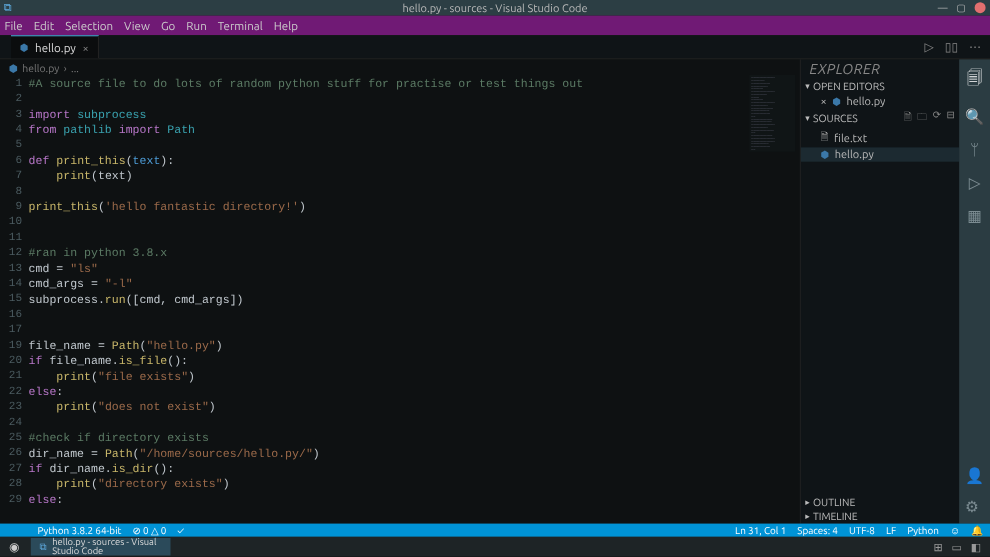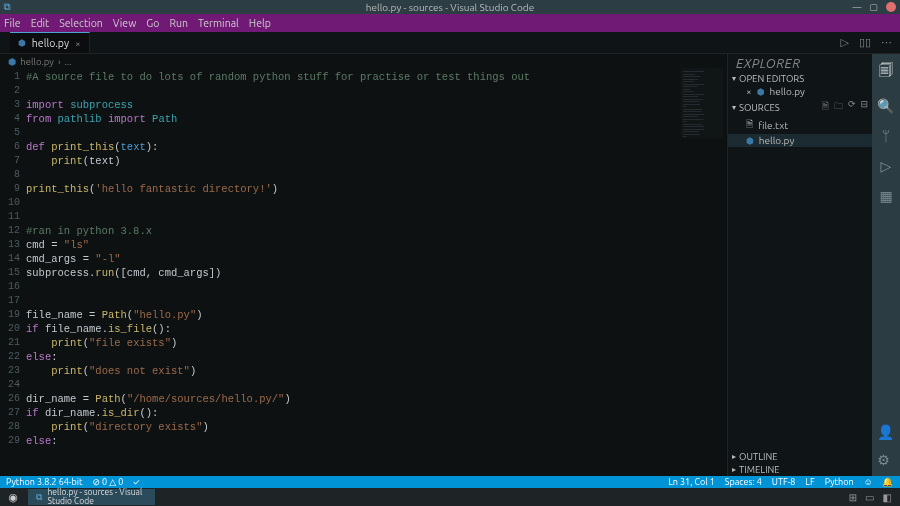--- a/index.html
+++ b/index.html
@@ -116,20 +116,21 @@
           <div class="line"><span class="ln">14</span><span class="lc"><span class="c-id">cmd_args </span><span class="c-op">=</span><span class="c-id"> </span><span class="c-str">"-l"</span></span></div>
           <div class="line"><span class="ln">15</span><span class="lc"><span class="c-id">subprocess</span><span class="c-op">.</span><span class="c-fn">run</span><span class="c-op">([</span><span class="c-id">cmd</span><span class="c-op">, </span><span class="c-id">cmd_args</span><span class="c-op">])</span></span></div>
           <div class="line"><span class="ln">16</span><span class="lc"></span></div>
           <div class="line"><span class="ln">17</span><span class="lc"></span></div>
           <div class="line"><span class="ln">19</span><span class="lc"><span class="c-id">file_name </span><span class="c-op">=</span><span class="c-id"> </span><span class="c-fn">Path</span><span class="c-op">(</span><span class="c-str">"hello.py"</span><span class="c-op">)</span></span></div>
           <div class="line"><span class="ln">20</span><span class="lc"><span class="c-key">if</span><span class="c-id"> file_name</span><span class="c-op">.</span><span class="c-fn">is_file</span><span class="c-op">():</span></span></div>
           <div class="line"><span class="ln">21</span><span class="lc"><span class="c-id">    </span><span class="c-fn">print</span><span class="c-op">(</span><span class="c-str">"file exists"</span><span class="c-op">)</span></span></div>
           <div class="line"><span class="ln">22</span><span class="lc"><span class="c-key">else</span><span class="c-op">:</span></span></div>
           <div class="line"><span class="ln">23</span><span class="lc"><span class="c-id">    </span><span class="c-fn">print</span><span class="c-op">(</span><span class="c-str">"does not exist"</span><span class="c-op">)</span></span></div>
           <div class="line"><span class="ln">24</span><span class="lc"></span></div>
+          <div class="line"><span class="ln">25</span><span class="lc"><span class="c-com">#check if directory exists</span></span></div>
           <div class="line"><span class="ln">26</span><span class="lc"><span class="c-id">dir_name </span><span class="c-op">=</span><span class="c-id"> </span><span class="c-fn">Path</span><span class="c-op">(</span><span class="c-str">"/home/sources/hello.py/"</span><span class="c-op">)</span></span></div>
           <div class="line"><span class="ln">27</span><span class="lc"><span class="c-key">if</span><span class="c-id"> dir_name</span><span class="c-op">.</span><span class="c-fn">is_dir</span><span class="c-op">():</span></span></div>
           <div class="line"><span class="ln">28</span><span class="lc"><span class="c-id">    </span><span class="c-fn">print</span><span class="c-op">(</span><span class="c-str">"directory exists"</span><span class="c-op">)</span></span></div>
           <div class="line"><span class="ln">29</span><span class="lc"><span class="c-key">else</span><span class="c-op">:</span></span></div>
         </div>
     </div>
     <div class="minimap" id="minimap">
         <div>▪▪▪▪▪▪▪▪▪▪▪▪▪▪▪▪▪▪▪▪▪▪▪▪▪▪▪▪▪▪</div>
         <div></div>
         <div>▪▪▪▪▪▪▪▪▪▪▪▪▪▪▪▪▪</div>
@@ -222,21 +223,21 @@
     <span class="aicon">▷</span>
     <span class="aicon">▦</span>
     <div class="bottom">
       <span class="aicon">👤</span>
       <span class="aicon">⚙</span>
     </div>
   </div>
 </div>
 
 <div class="statusbar">
-  <span id="sbl"><span style="margin-right: 10px;">Python 3.8.2 64-bit</span><span style="margin-right: 10px;">⊘ 0 △ 0</span><span style="margin-right: 10px;">✓</span></span>
+  <span id="sbl"><span style="margin-right: 10px; margin-left: 28px;">Python 3.8.2 64-bit</span><span style="margin-right: 10px;">⊘ 0 △ 0</span><span style="margin-right: 10px;">✓</span></span>
   <span class="sright" id="sbr">
       <span>Ln 31, Col 1</span>
       <span>Spaces: 4</span>
       <span>UTF-8</span>
       <span>LF</span>
       <span>Python</span>
       <span>☺</span>
       <span>🔔</span>
     </span>
 </div>

